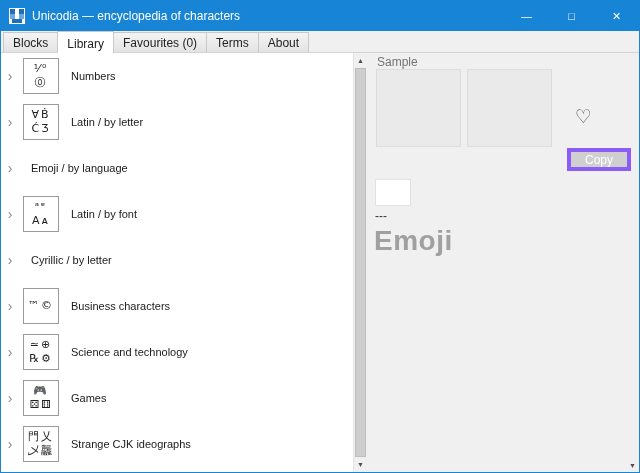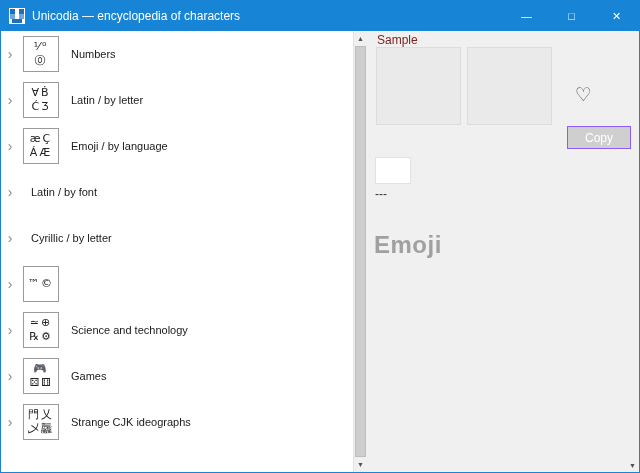--- a/index.html
+++ b/index.html
@@ -41,36 +41,36 @@
 
   
   .vscroll { width:14px; flex:0 0 14px; background:#f0f0f0; display:flex; flex-direction:column;
              border-left:1px solid #e3e3e3; }
   .sb-arrow { height:15px; display:flex; align-items:center; justify-content:center;
               color:#505050; font-size:7px; flex:0 0 15px; }
   .sb-thumb { flex:1; background:#cdcdcd; margin:0 1px; border:1px solid #bdbdbd; }
 
   
   .detail { flex:1; position:relative; background:#f0f0f0; overflow:hidden; }
-  .lbl { position:absolute; font-size:12px; color:#7f1d1d; }
+  .lbl { position:absolute; font-size:12px; color:#737373; }
   .lbl.sample { left:10px; top:2px; }
   .lbl.os { left:100px; top:18px; }
   .samplebox { position:absolute; top:16px; width:85px; height:78px;
                background:#eaeaea; border:1px solid #dcdcdc; }
   .box1 { left:9px; }
   .box2 { left:100px; }
   .heart { position:absolute; left:208px; top:52px; font-size:19px; color:#555; cursor:pointer; }
   .copy { position:absolute; left:200px; top:95px; width:64px; height:23px;
-          background:#cfcfcf; border:1px solid #8b5cf6; color:#ffffff; font-size:12px;
+          background:#cfcfcf; border:4px solid #8b5cf6; color:#ffffff; font-size:12px;
           font-family:"Liberation Sans",sans-serif; }
   .mini { position:absolute; left:8px; top:126px; width:36px; height:27px;
           background:#ffffff; border:1px solid #e2e2e2; }
   .dashes { position:absolute; left:8px; top:156px; font-size:12px; color:#333; }
-  .emoji-title { position:absolute; left:7px; top:172px; font-size:24px; font-weight:bold;
-                 color:#a0a0a0; letter-spacing:0.5px;margin-top:28px; }
+  .emoji-title { position:absolute; left:7px; top:172px; font-size:28px; font-weight:bold;
+                 color:#a0a0a0; letter-spacing:0.5px; }
   .detail-down { position:absolute; right:3px; bottom:3px; color:#505050; font-size:7px; }
 </style>
 </head>
 <body>
 
 <div class="window">
 
   <div class="titlebar">
     <svg class="app-icon" viewBox="0 0 16 16">
       <rect x="0" y="0" width="16" height="16" fill="#ffffff"></rect>
@@ -85,20 +85,27 @@
       <span>—</span>
     </div>
     <div class="win-btn">
       <span>□</span>
     </div>
     <div class="win-btn close">
       <span>✕</span>
     </div>
   </div>
 
+  <div class="tabbar">
+    <div class="tab">Blocks</div>
+    <div class="tab selected">Library</div>
+    <div class="tab">Favourites (0)</div>
+    <div class="tab">Terms</div>
+    <div class="tab">About</div>
+  </div>
 
   <div class="content">
 
     <div class="list">
 
       <div class="row">
         <span class="chev">›</span>
         <span class="iconbox">
             <span class="glyphs">⅟⁰
 ⓪</span>
@@ -110,42 +117,43 @@
         <span class="chev">›</span>
         <span class="iconbox">
             <span class="glyphs">ⱯḂ
 ĆƷ</span>
           </span>
         <span class="rowlabel">Latin / by letter</span>
       </div>
 
       <div class="row">
         <span class="chev">›</span>
-        <span class="iconbox">
-            <span class="glyphs">æÇ
-ÁÆ</span>
-          </span>
         <span class="rowlabel">Emoji / by language</span>
       </div>
 
       <div class="row">
         <span class="chev">›</span>
+        <span class="iconbox">
+            <span class="glyphs">ᵃᵄ
+Aᴀ</span>
+          </span>
         <span class="rowlabel">Latin / by font</span>
       </div>
 
       <div class="row">
         <span class="chev">›</span>
         <span class="rowlabel">Cyrillic / by letter</span>
       </div>
 
       <div class="row">
         <span class="chev">›</span>
         <span class="iconbox">
             <span class="glyphs">™©</span>
           </span>
+        <span class="rowlabel">Business characters</span>
       </div>
 
       <div class="row">
         <span class="chev">›</span>
         <span class="iconbox">
             <span class="glyphs">≃⊕
 ℞⚙</span>
           </span>
         <span class="rowlabel">Science and technology</span>
       </div>

